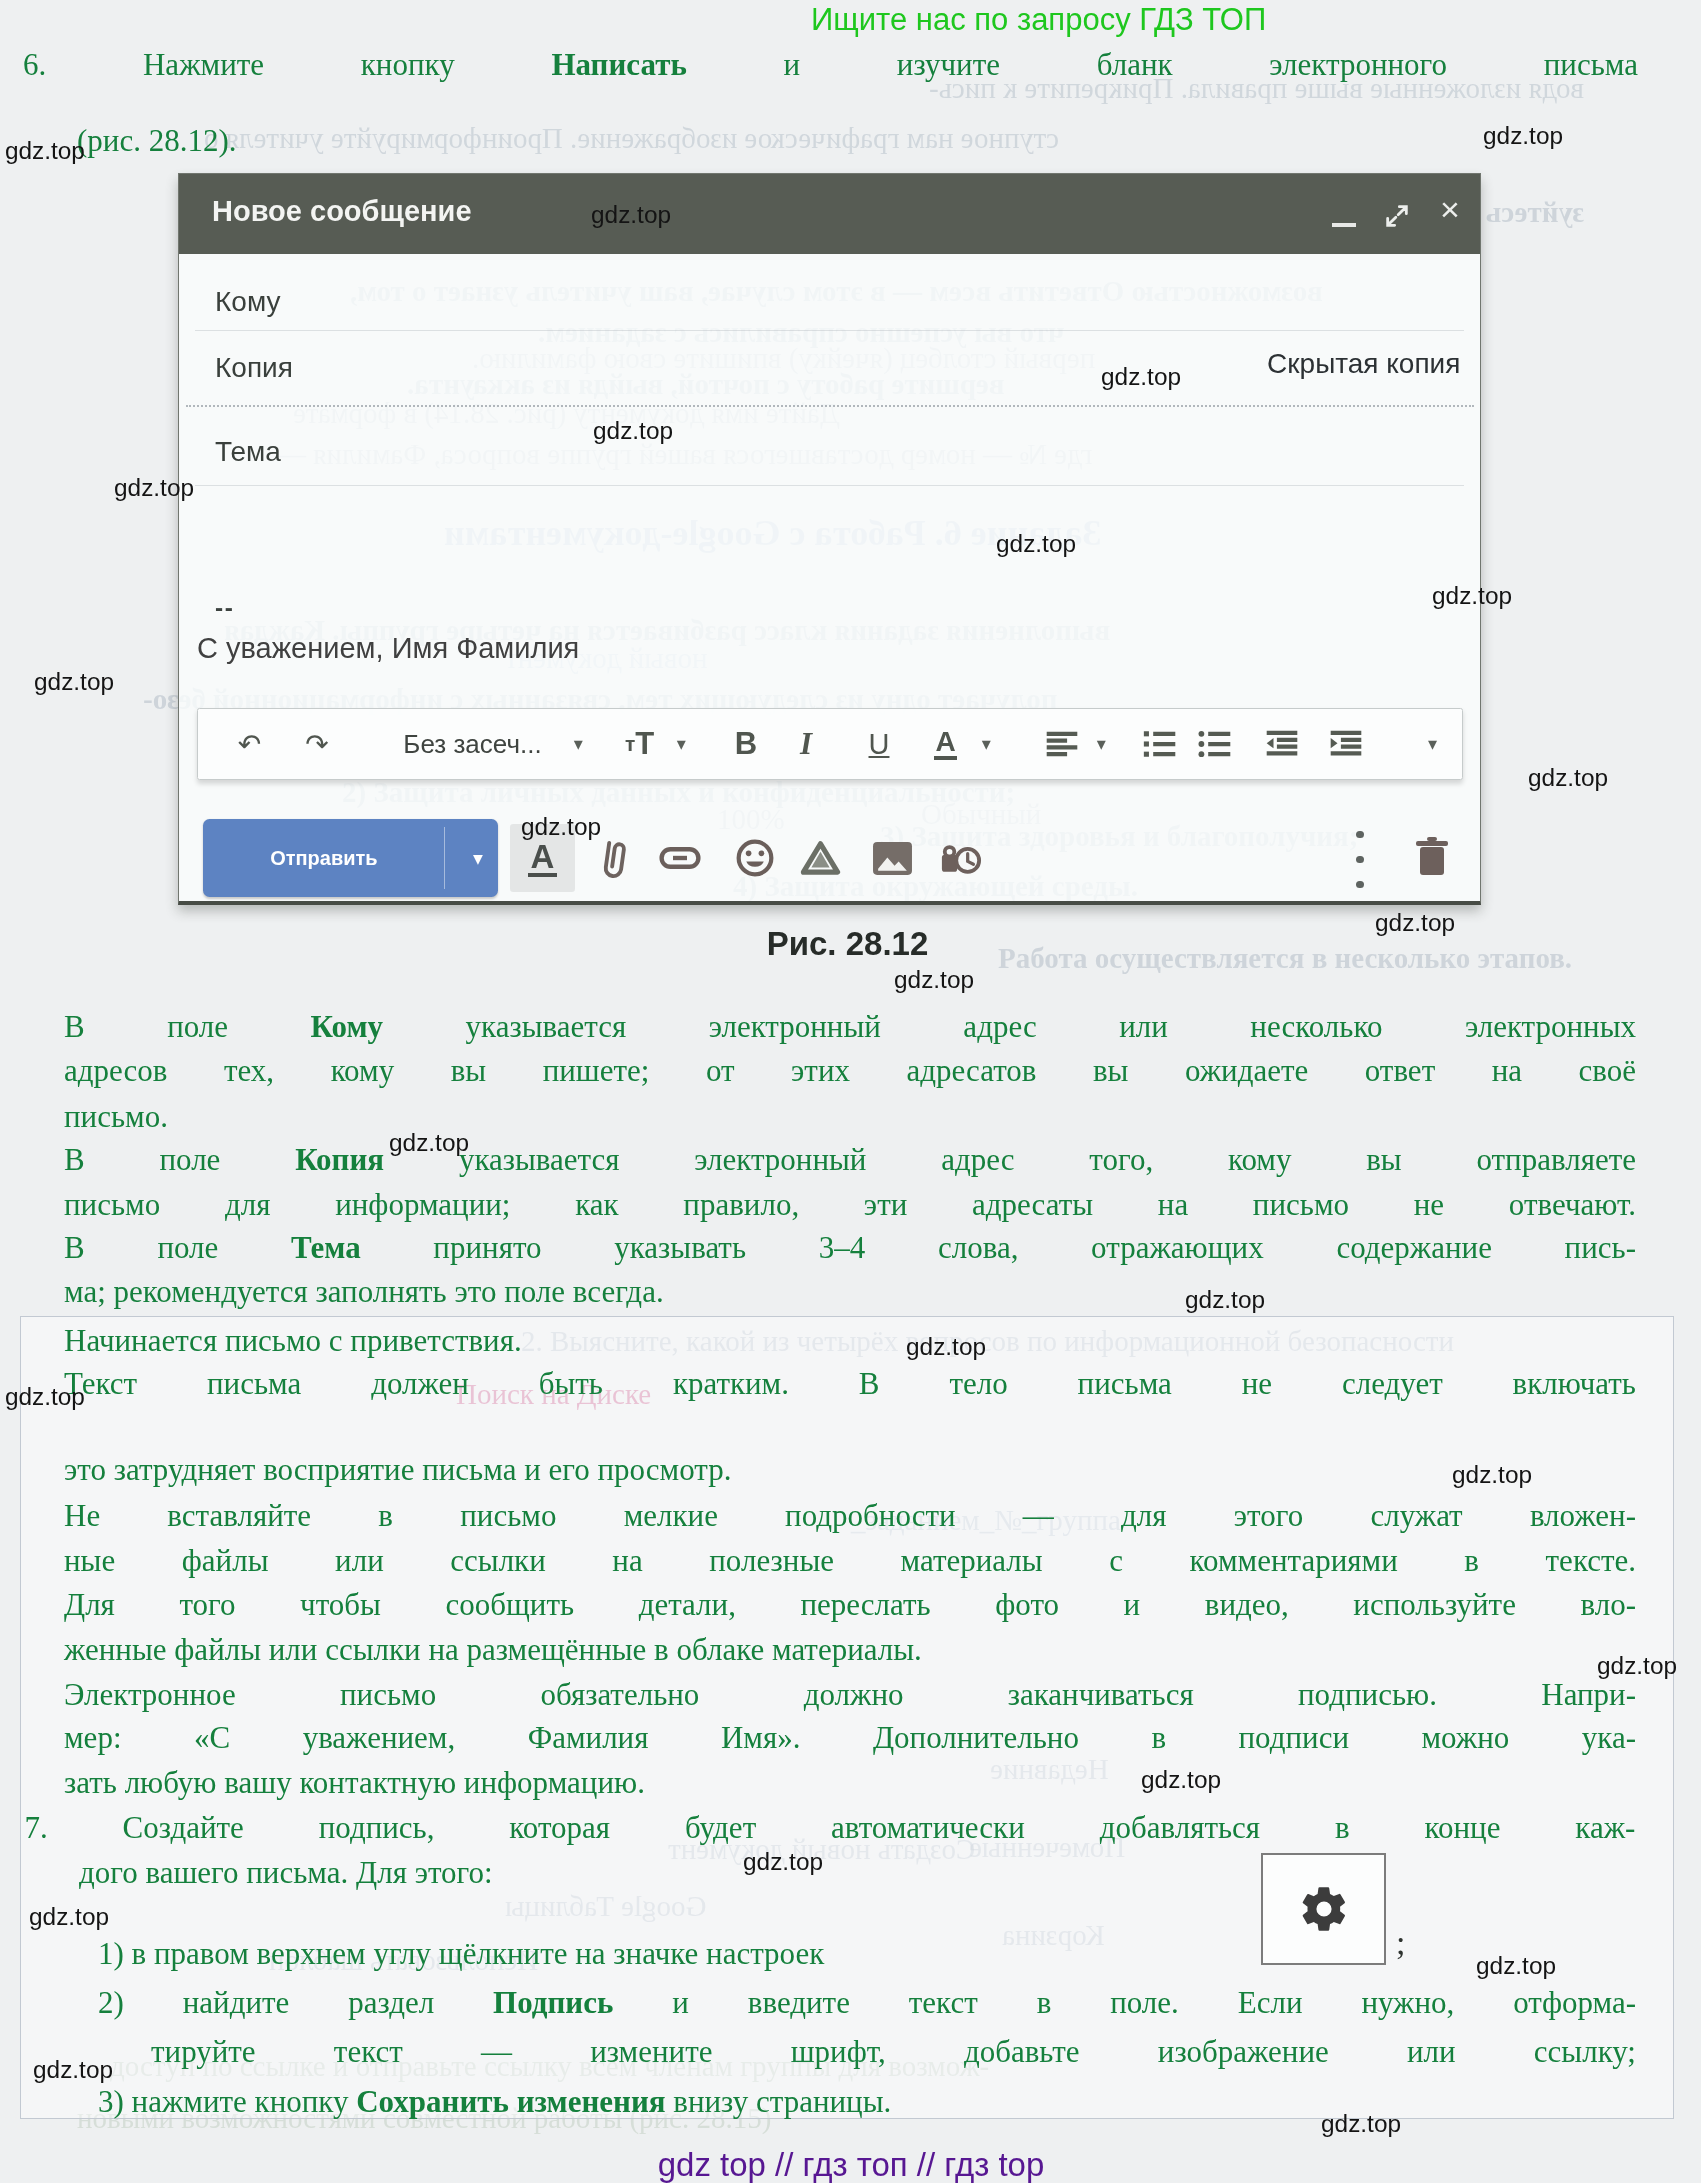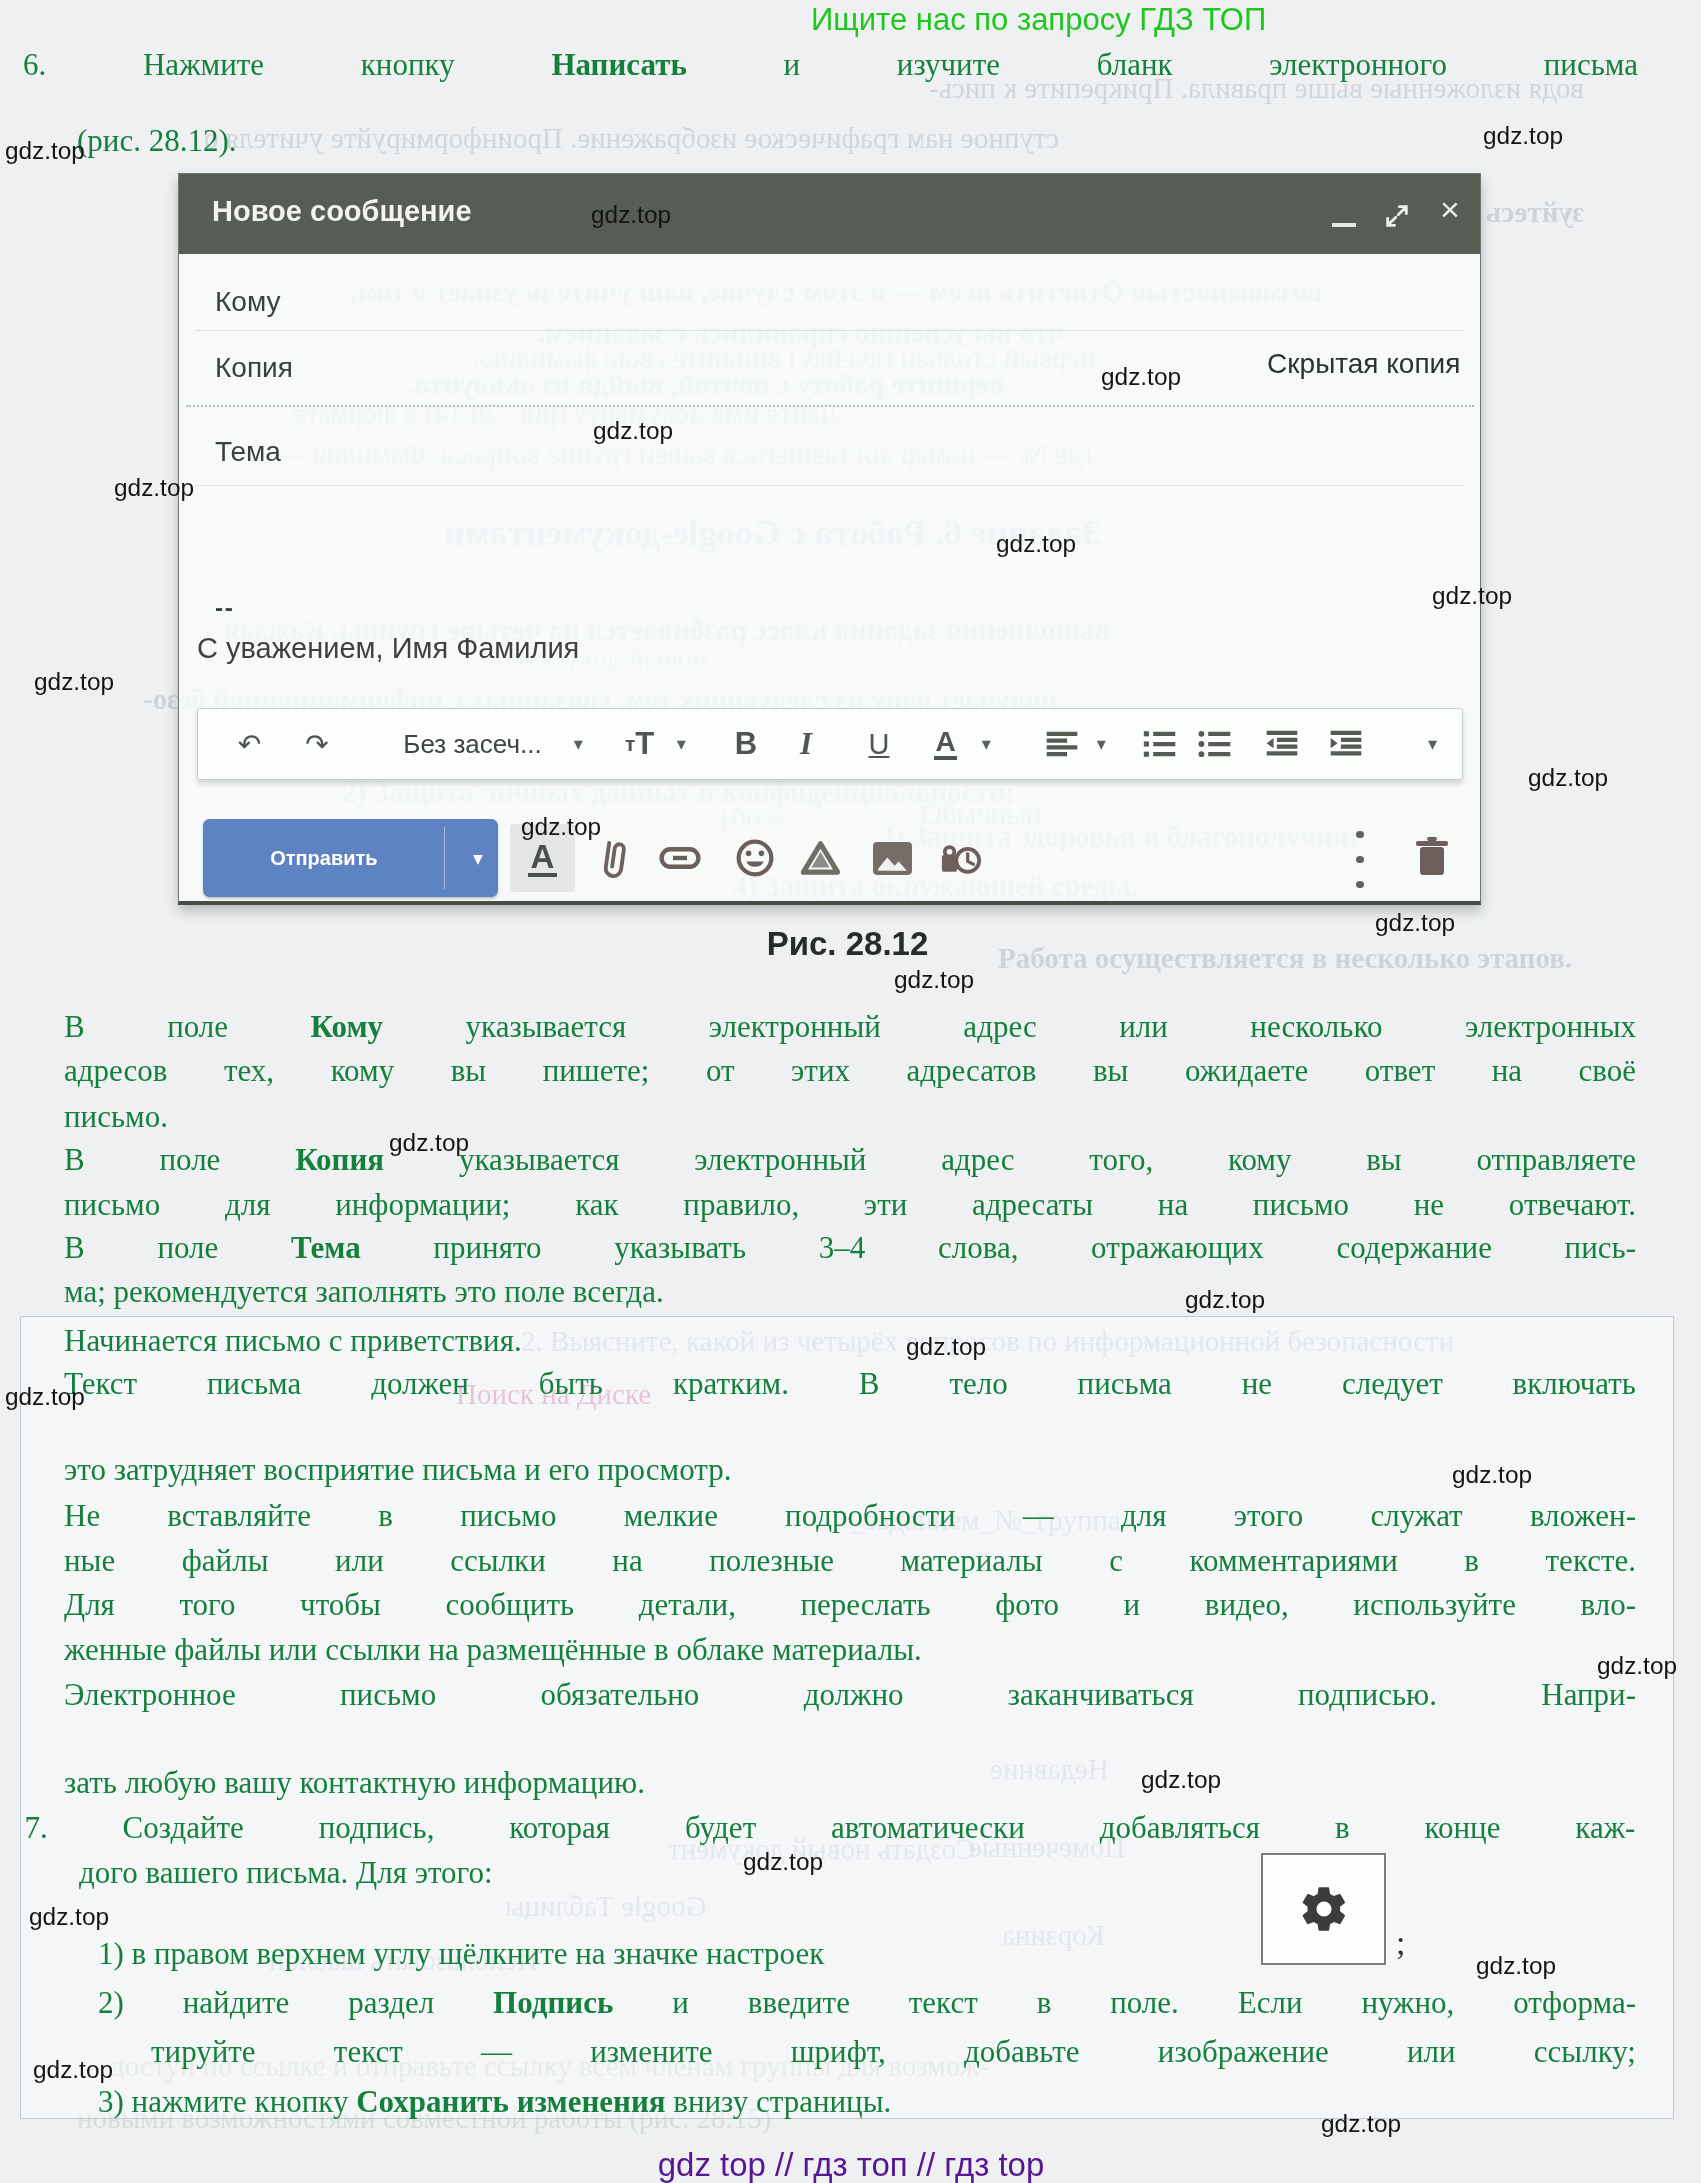--- a/index.html
+++ b/index.html
@@ -119,20 +119,21 @@
       <div class="line j" style="left: 64px; top: 1228px; width: 1572px;"><span>В поле </span><span class="bb">Тема</span><span> принято указывать 3–4 слова, отражающих содержание пись-</span></div>
       <div class="line" style="left: 64px; top: 1272px;"><span>ма; рекомендуется заполнять это поле всегда.</span></div>
       <div class="line" style="left: 64px; top: 1321px;"><span>Начинается письмо с приветствия.</span></div>
       <div class="line j" style="left: 64px; top: 1364px; width: 1572px;"><span>Текст письма должен быть кратким. В тело письма не следует включать</span></div>
       <div class="line" style="left: 64px; top: 1450px;"><span>это затрудняет восприятие письма и его просмотр.</span></div>
       <div class="line j" style="left: 64px; top: 1496px; width: 1572px;"><span>Не вставляйте в письмо мелкие подробности — для этого служат вложен-</span></div>
       <div class="line j" style="left: 64px; top: 1541px; width: 1572px;"><span>ные файлы или ссылки на полезные материалы с комментариями в тексте.</span></div>
       <div class="line j" style="left: 64px; top: 1585px; width: 1572px;"><span>Для того чтобы сообщить детали, переслать фото и видео, используйте вло-</span></div>
       <div class="line" style="left: 64px; top: 1630px;"><span>женные файлы или ссылки на размещённые в облаке материалы.</span></div>
       <div class="line j" style="left: 64px; top: 1675px; width: 1572px;"><span>Электронное письмо обязательно должно заканчиваться подписью. Напри-</span></div>
+      <div class="line j" style="left: 64px; top: 1718px; width: 1572px;"><span>мер: «С уважением, Фамилия Имя». Дополнительно в подписи можно ука-</span></div>
       <div class="line" style="left: 64px; top: 1763px;"><span>зать любую вашу контактную информацию.</span></div>
       <div class="line j" style="left: 24.4px; top: 1808px; width: 1611px;"><span>7. Создайте подпись, которая будет автоматически добавляться в конце каж-</span></div>
       <div class="line" style="left: 79px; top: 1853px;"><span>дого вашего письма. Для этого:</span></div>
       <div class="line" style="left: 98px; top: 1934px;"><span>1) в правом верхнем углу щёлкните на значке настроек</span></div>
       <div class="line j" style="left: 98px; top: 1983px; width: 1538px;"><span>2) найдите раздел </span><span class="bb">Подпись</span><span> и введите текст в поле. Если нужно, отформа-</span></div>
       <div class="line j" style="left: 151px; top: 2032px; width: 1485px;"><span>тируйте текст — измените шрифт, добавьте изображение или ссылку;</span></div>
       <div class="line" style="left: 98px; top: 2082px;"><span>3) нажмите кнопку </span><span class="bb">Сохранить изменения</span><span> внизу страницы.</span></div>
     </div>
 
   <div class="banner">Ищите нас по запросу ГДЗ ТОП</div>

